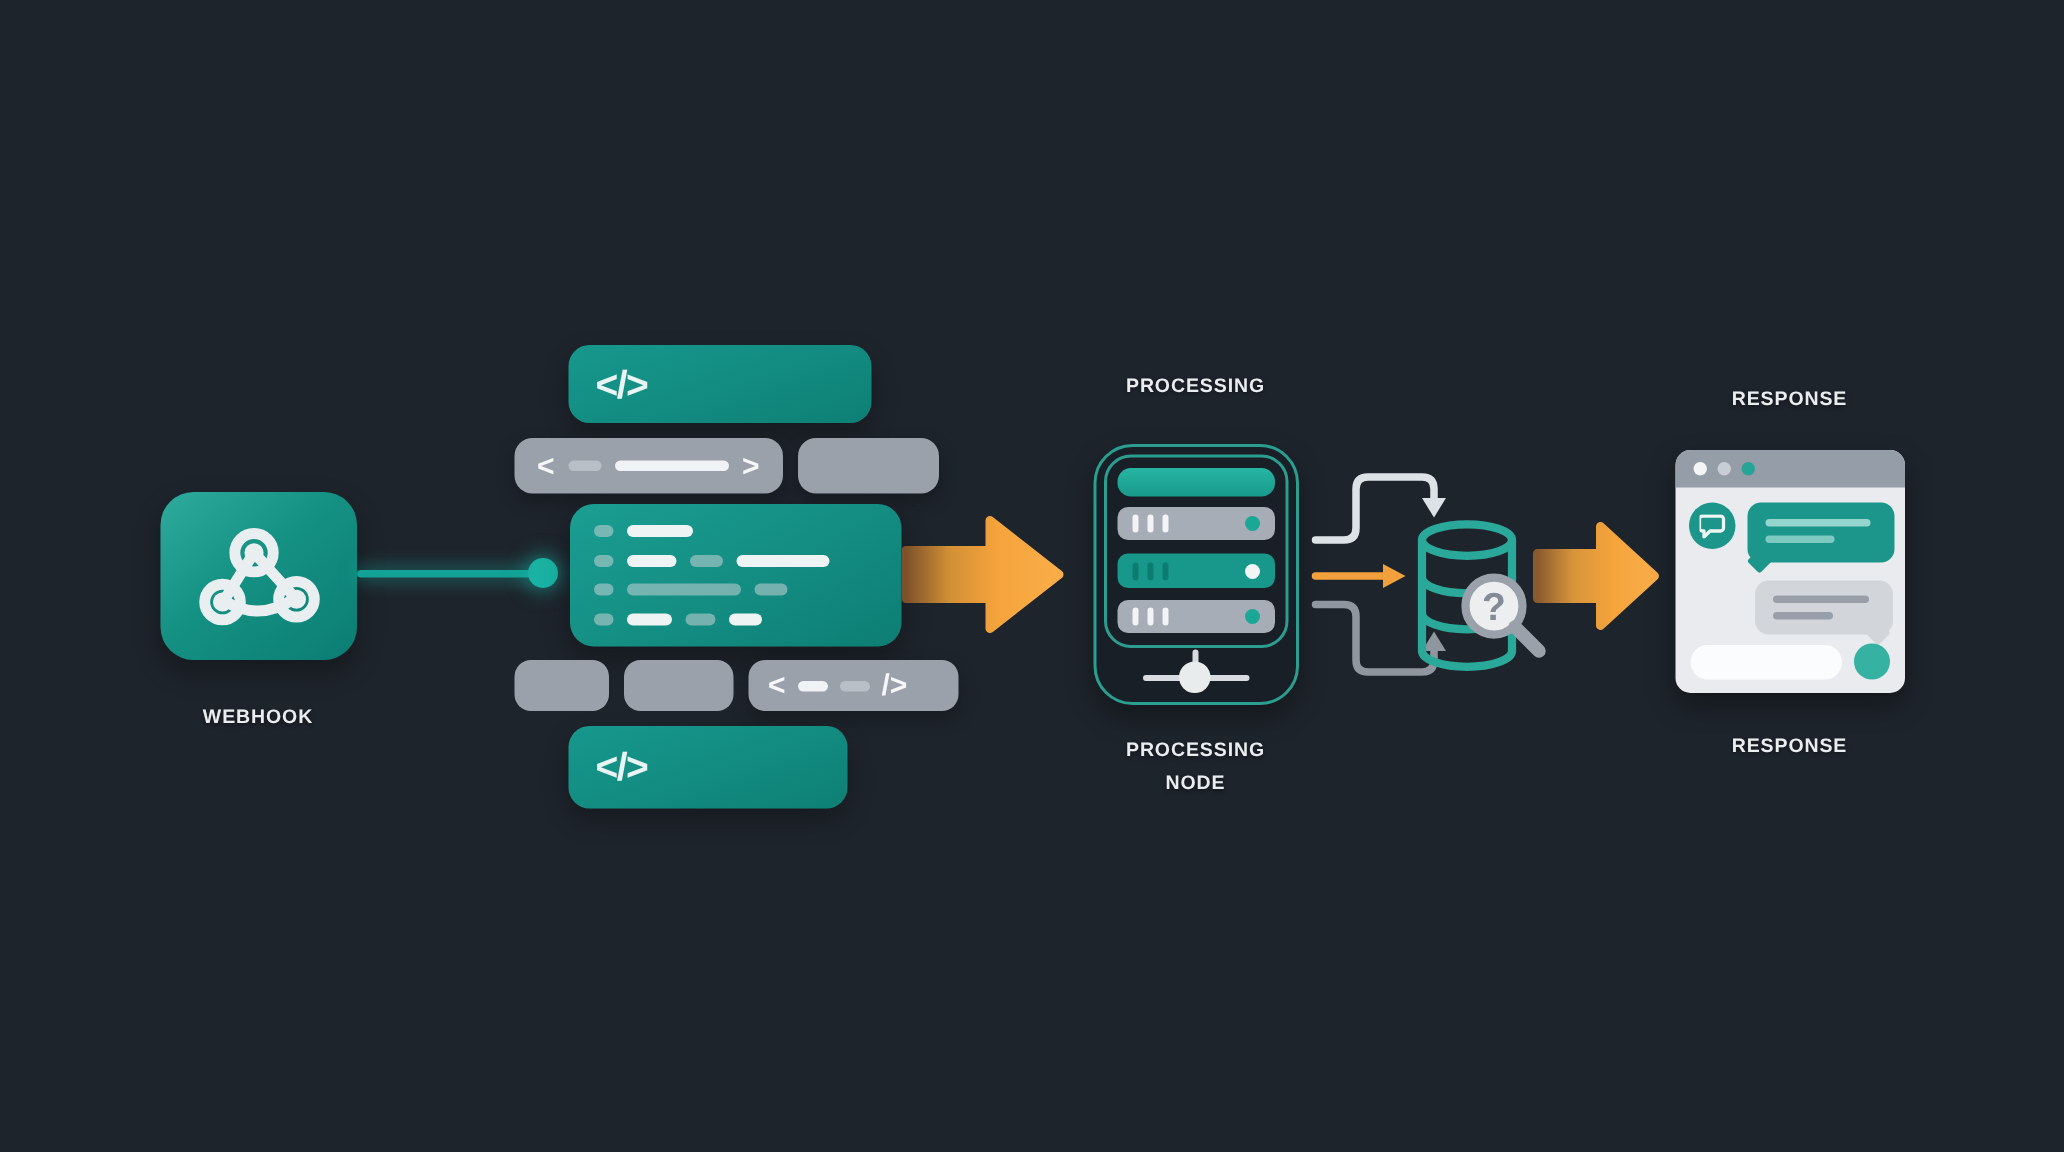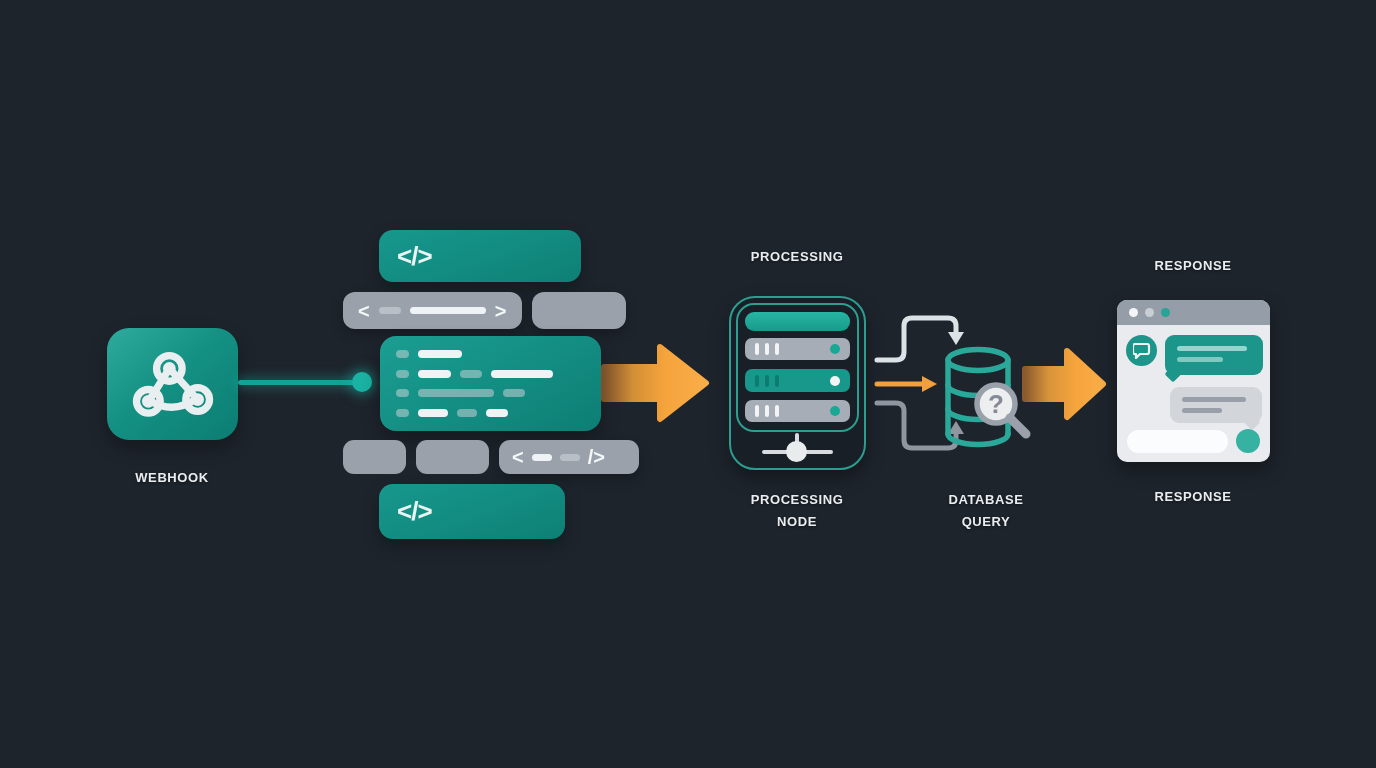--- a/index.html
+++ b/index.html
@@ -268,24 +268,20 @@
       <path d="M6 88 A30 10.5 0 0 0 66 88"></path>
       <path d="M6 39 A30 10.5 0 0 0 66 39"></path>
       <path d="M6 63 A30 10.5 0 0 0 66 63"></path>
     </g>
   </svg>
   <svg class="abs" style="left:970px;top:378px" width="66" height="66" viewBox="0 0 66 66">
     <circle cx="26" cy="26" r="19" fill="#eceef0" stroke="#9aa1ab" stroke-width="5.5"></circle>
     <line x1="40" y1="40" x2="56" y2="56" stroke="#9aa1ab" stroke-width="9" stroke-linecap="round"></line>
     <text x="26" y="35" text-anchor="middle" font-size="26" font-weight="bold" fill="#848b96" font-family="Liberation Sans, sans-serif">?</text>
   </svg>
-  <div class="abs label" style="left:896px;top:489px;width:180px;">
-    <span class="line">DATABASE</span>
-    <span class="line">QUERY</span>
-  </div>
 
   <svg class="abs" style="left:1022px;top:345px" width="85" height="78" viewBox="0 0 85 78">
     <defs>
       <linearGradient id="og2" x1="0" y1="0" x2="1" y2="0">
         <stop offset="0" stop-color="#8a5a2e"></stop>
           <stop offset="0.3" stop-color="#d8943a"></stop>
         <stop offset="0.65" stop-color="#f6a43c"></stop>
           <stop offset="1" stop-color="#f9ad48"></stop>
       </linearGradient>
     </defs>

